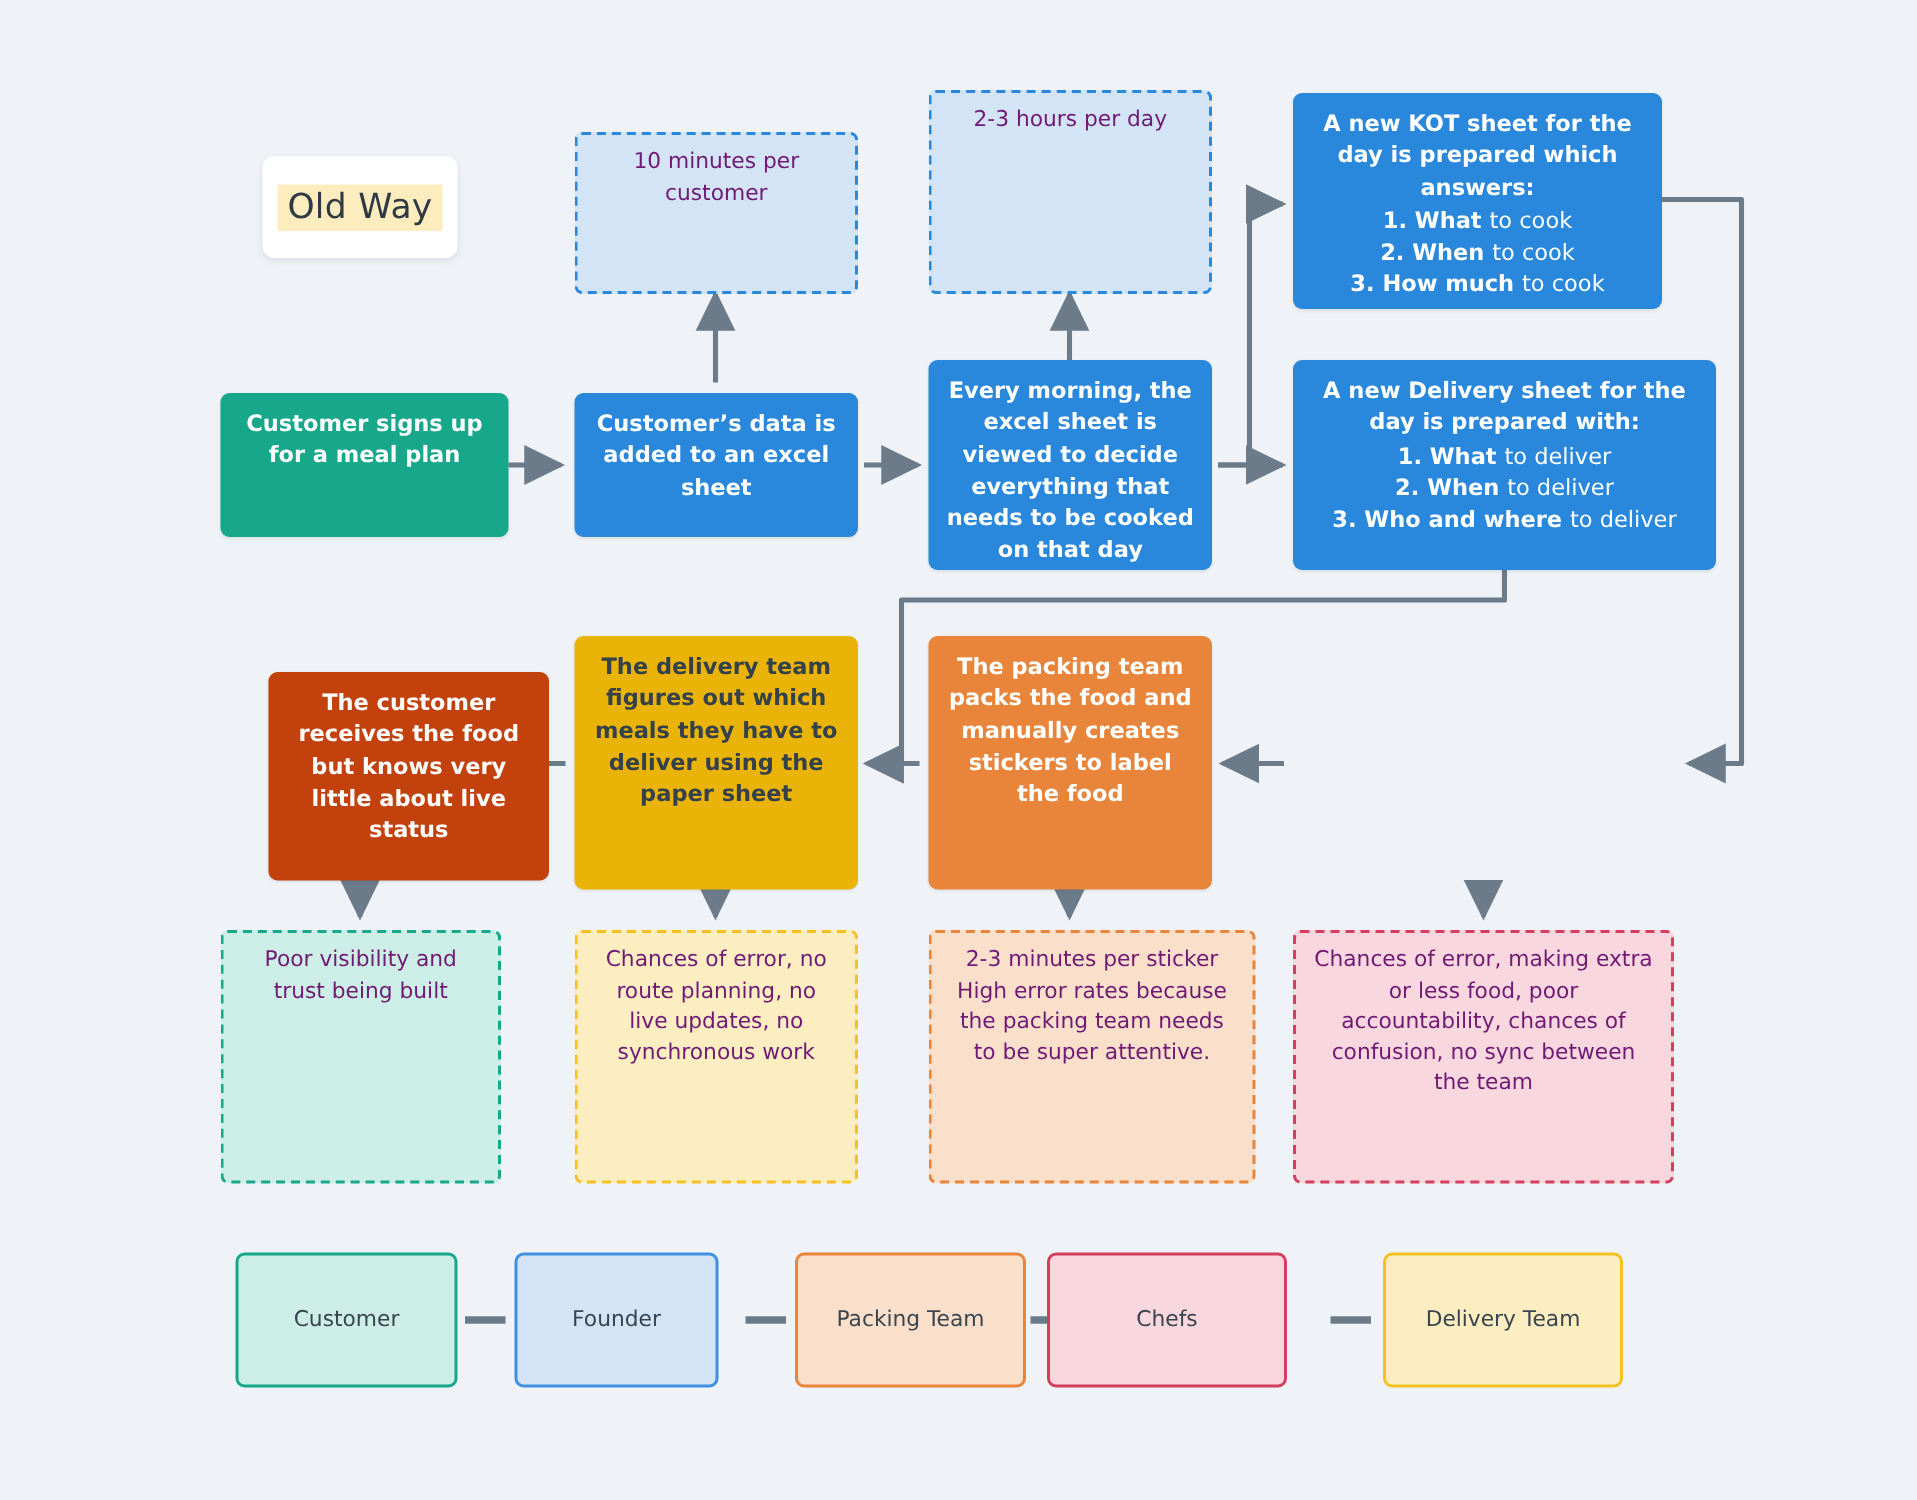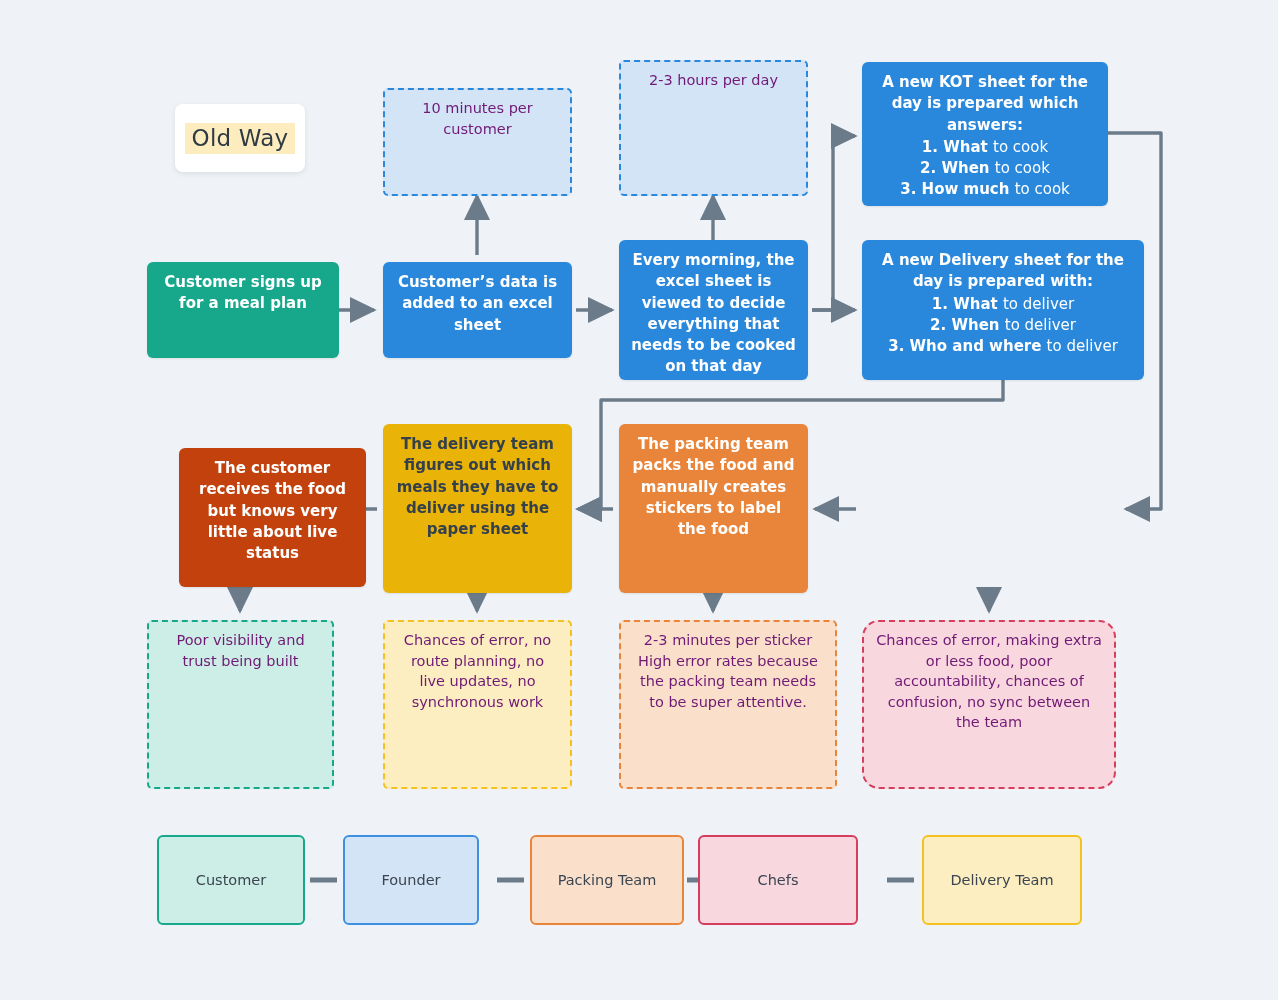--- a/index.html
+++ b/index.html
@@ -228,21 +228,21 @@
 
   <div class="node dashed" style="left:383px; top:620px; width:189px; height:169px; background:#fdeec2; border-color:#f5c122;">
     <span>Chances of error, no route planning, no live updates, no synchronous work</span>
   </div>
 
   <div class="node dashed" style="left:619px; top:620px; width:218px; height:169px; background:#fae0cb; border-color:#e8853a; white-space:pre-line;">
     <span>2-3 minutes per sticker
 High error rates because the packing team needs to be super attentive.</span>
   </div>
 
-  <div class="node dashed texture-dots" style="left:862px; top:620px; width:254px; height:169px; background:#f9d7de; border-color:#d63e5e;border-radius:17px;">
+  <div class="node dashed texture-dots" style="left:862px; top:620px; width:254px; height:169px; background:#f9d7de; border-color:#d63e5e;">
     <span>Chances of error, making extra or less food, poor accountability, chances of confusion, no sync between the team</span>
   </div>
 
   <div class="legend-chip" style="left:157px; top:835px; width:148px; height:90px; background:#cdeee6; border-color:#17a88c;">
     <span>Customer</span>
   </div>
   <div class="legend-chip" style="left:343px; top:835px; width:136px; height:90px; background:#d3e4f7; border-color:#4090e0;">
     <span>Founder</span>
   </div>
   <div class="legend-chip" style="left:530px; top:835px; width:154px; height:90px; background:#fae0cb; border-color:#e8853a;">

